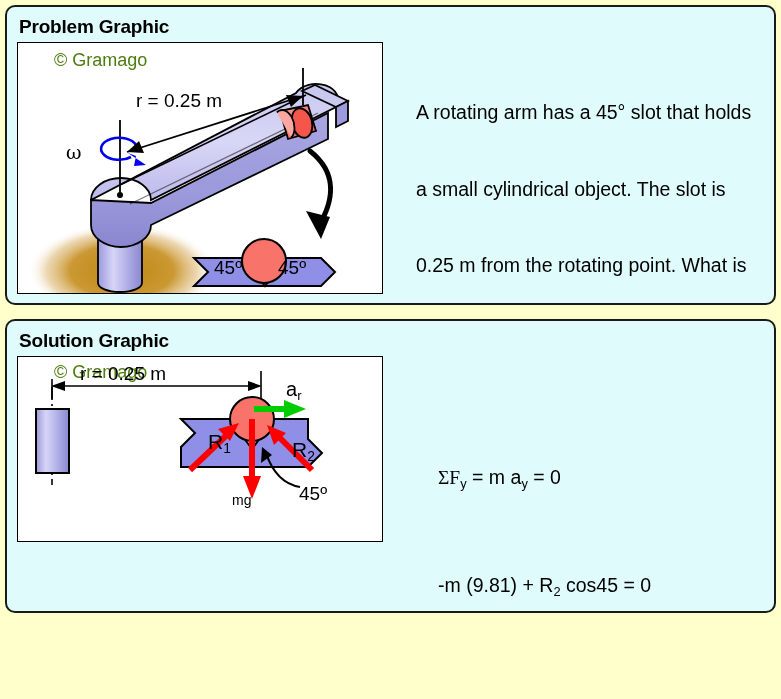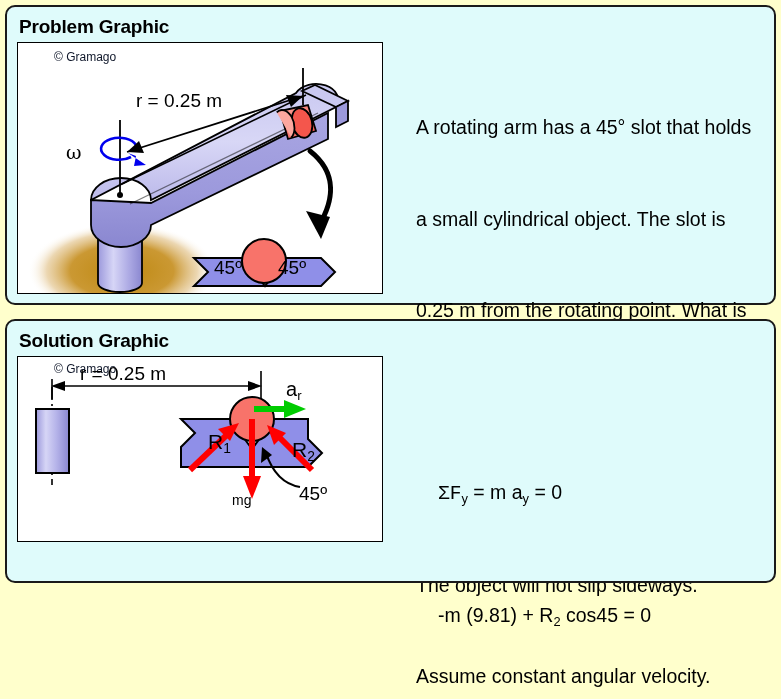--- a/index.html
+++ b/index.html
@@ -18,57 +18,57 @@
 
   
   .panel {
     position: absolute;
     background: #DFFBFB;
     border: 2px solid #1a1a1a;
     border-radius: 10px;
     box-sizing: border-box;
   }
   #problem-panel { left: 5px;  top: 5px;   width: 771px; height: 300px; }
-  #solution-panel { left: 5px; top: 319px; width: 771px; height: 264px; }
+  #solution-panel { left: 5px; top: 319px; width: 771px; height: 294px; }
 
   .panel-title {
     position: absolute;
     font-size: 19px;
     font-weight: bold;
     color: #000;
     letter-spacing: -0.2px;
   }
   .underlined { text-decoration: underline; text-underline-offset: 3px; }
 
   .figure-box {
     position: absolute;
     background: #FFFFFF;
     border: 1px solid #000;
     box-sizing: border-box;
     overflow: hidden;
   }
 
   .watermark {
     position: absolute;
-    font-size: 12px;
-    color: #0f172a;
+    font-size: 18px;
+    color: #4d7c0f;
     white-space: nowrap;
   }
 
   
   .textcol {
     position: absolute;
     font-size: 19.5px;
     color: #000;
     line-height: 25.5px;
     white-space: pre;
   }
-  .textcol .line { white-space: pre; margin-top: 15px; }
+  .textcol .line { white-space: pre; }
   sub { font-size: 0.66em; vertical-align: -0.28em; }
-  .sigma { font-family: Liberation Mono, monospace; }
+  .sigma { font-family: Liberation Serif, serif; }
   .indent1 { padding-left: 22px; }
 
   
   svg { display: block; }
 </style>
 </head>
 <body>
 
 <div class="page">
 

